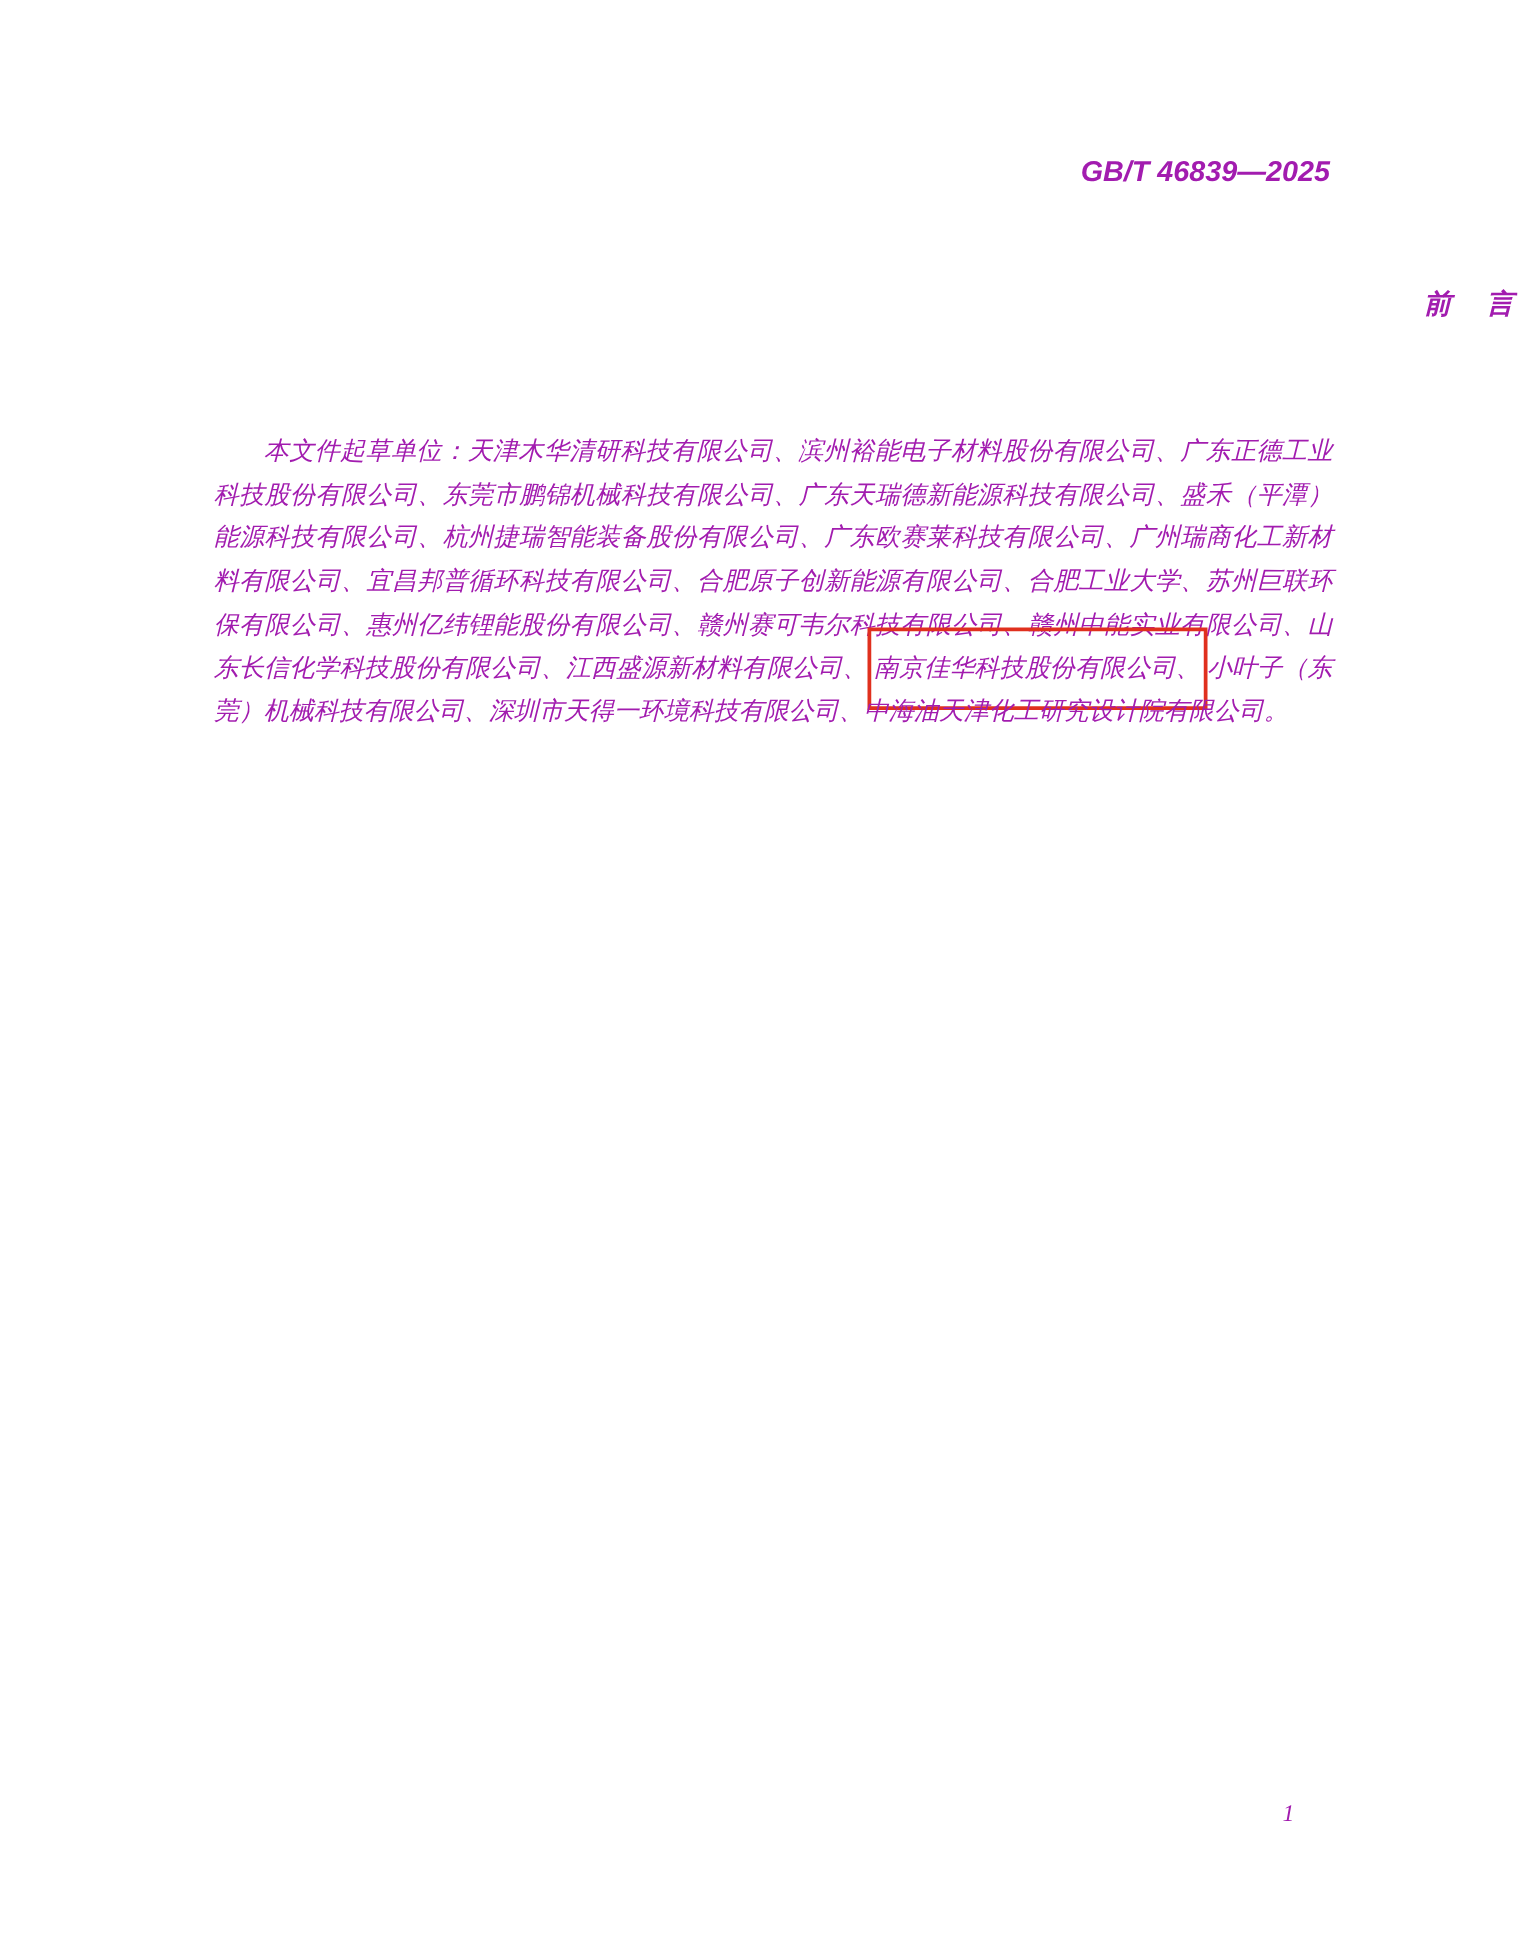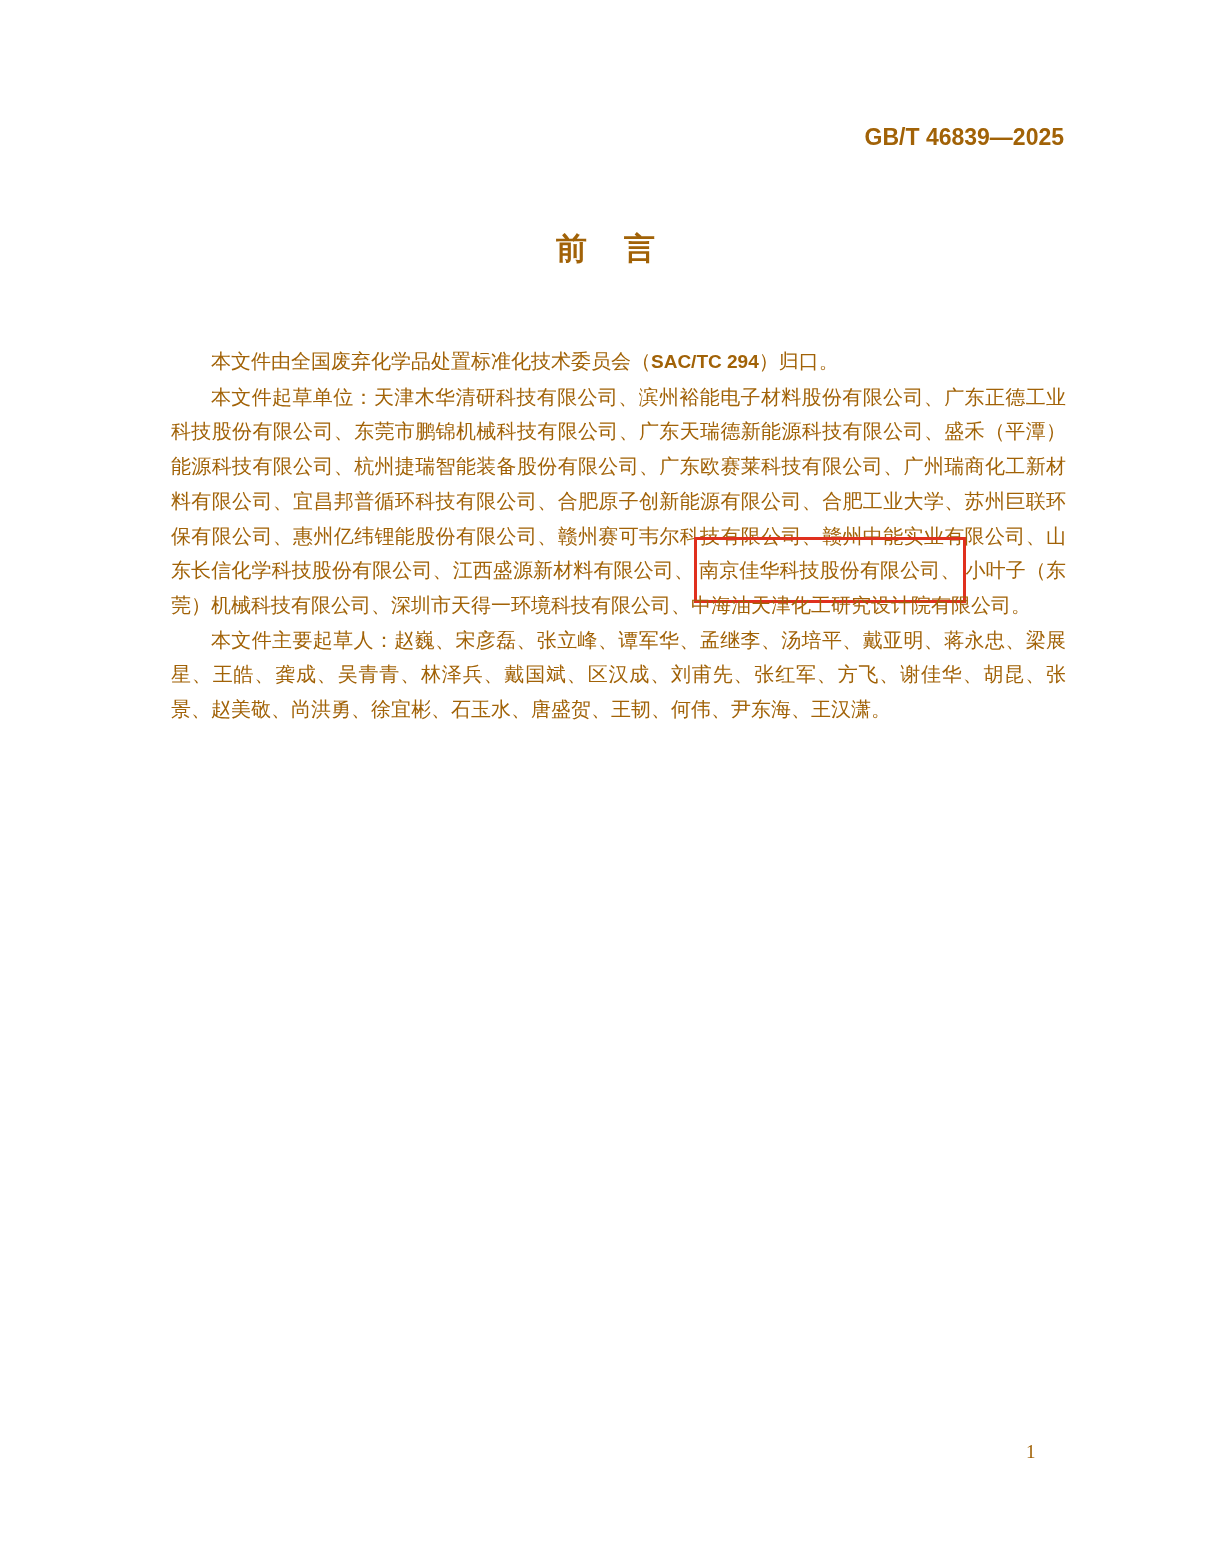--- a/index.html
+++ b/index.html
@@ -1,43 +1,44 @@
 <!DOCTYPE html>
 <html><head>
 <meta charset="utf-8">
 <style>
   html, body { margin: 0; padding: 0; background: #ffffff; }
   .page {
     position: relative;
     width: 1214px;
     height: 1560px;
     background: #ffffff;
-    color: #a16207;
+    color: #a21caf;
     font-family: "Liberation Serif", "DejaVu Serif", serif;
     overflow: hidden;
+    font-style: italic;
   }
   .doc-code {
     position: absolute;
     top: 124px;
     right: 150px;
     font-family: "Liberation Sans", "DejaVu Sans", sans-serif;
     font-weight: bold;
     font-size: 23px;
     letter-spacing: 0px;
     white-space: nowrap;
   }
   .doc-title {
     position: absolute;
     top: 228px;
     left: 0;
     width: 100%;
     margin: 0;
-    text-align: center;
+    text-align: right;
     font-family: "Liberation Sans", "DejaVu Sans", sans-serif;
-    font-size: 31px;
+    font-size: 22px;
     font-weight: bold;
     letter-spacing: 3px;
   }
   .doc-body {
     position: absolute;
     top: 344px;
     left: 171px;
     width: 895px;
     font-size: 20px;
     line-height: 34.7px;
@@ -73,23 +74,21 @@
 
   <div class="doc-code">GB/T 46839—2025</div>
 
   <h1 class="doc-title">前　言</h1>
 
   <div class="doc-body">
 
 
 
 
-    <p><span>本文件由全国废弃化学品处置标准化技术委员会（</span><span class="latin-run">SAC/TC 294</span><span>）归口。</span></p>
 
     <p><span>本文件起草单位：天津木华清研科技有限公司、滨州裕能电子材料股份有限公司、广东正德工业科技股份有限公司、东莞市鹏锦机械科技有限公司、广东天瑞德新能源科技有限公司、盛禾（平潭）能源科技有限公司、杭州捷瑞智能装备股份有限公司、广东欧赛莱科技有限公司、广州瑞商化工新材料有限公司、宜昌邦普循环科技有限公司、合肥原子创新能源有限公司、合肥工业大学、苏州巨联环保有限公司、惠州亿纬锂能股份有限公司、赣州赛可韦尔科技有限公司、赣州中能实业有限公司、山东长信化学科技股份有限公司、江西盛源新材料有限公司、</span><span class="red-box">南京佳华科技股份有限公司、</span><span>小叶子（东莞）机械科技有限公司、深圳市天得一环境科技有限公司、中海油天津化工研究设计院有限公司。</span></p>
 
-    <p>本文件主要起草人：赵巍、宋彦磊、张立峰、谭军华、孟继李、汤培平、戴亚明、蒋永忠、梁展星、王皓、龚成、吴青青、林泽兵、戴国斌、区汉成、刘甫先、张红军、方飞、谢佳华、胡昆、张景、赵美敬、尚洪勇、徐宜彬、石玉水、唐盛贺、王韧、何伟、尹东海、王汉潇。</p>
 
   </div>
 
   <div class="page-number">1</div>
 
 </div>
 
 </body></html>

